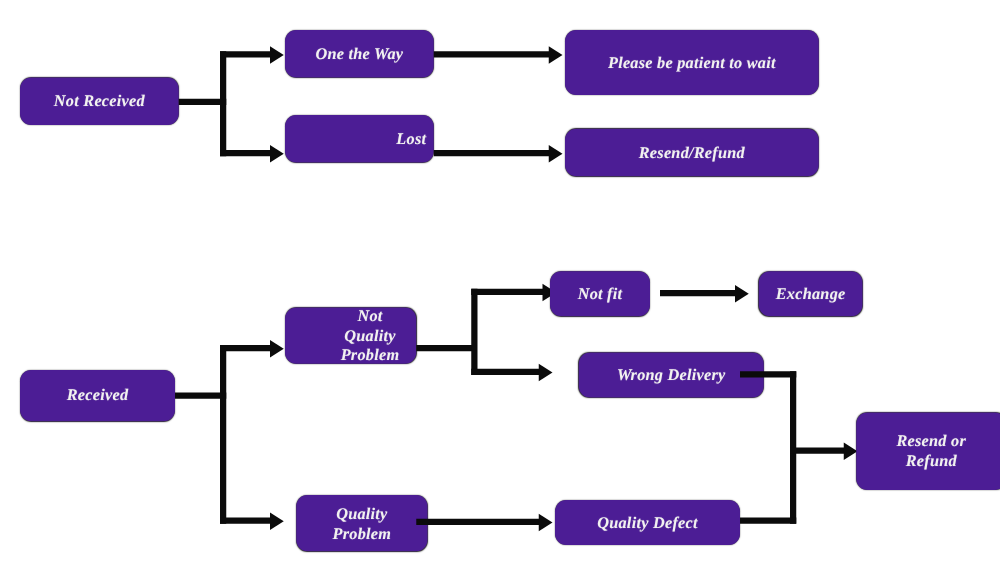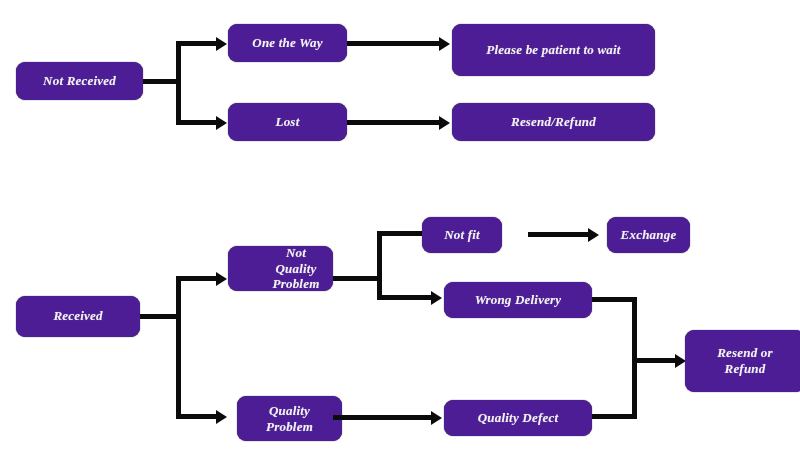--- a/index.html
+++ b/index.html
@@ -72,21 +72,21 @@
     <span>One the Way</span>
   </div>
 
   <div class="conn h" style="left:347px; top:41px; width:94px;"></div>
   <div class="arrow" style="left:439px; top:36.5px;"></div>
 
   <div class="node" style="left:452px; top:24px; width:203px; height:52px;">
     <span>Please be patient to wait</span>
   </div>
 
-  <div class="node" style="left:228px; top:103px; width:119px; height:38px;">
+  <div class="node" style="left:228px; top:92px; width:119px; height:38px;justify-content:flex-end;">
     <span>Lost</span>
   </div>
 
   <div class="conn h" style="left:347px; top:120px; width:94px;"></div>
   <div class="arrow" style="left:439px; top:115.5px;"></div>
 
   <div class="node" style="left:452px; top:103px; width:203px; height:38px;">
     <span>Resend/Refund</span>
   </div>
 
@@ -110,32 +110,32 @@
 
   <div class="conn h" style="left:333px; top:276px; width:48px;"></div>
   <div class="conn v" style="left:377px; top:231px; height:69px;"></div>
 
   <div class="conn h" style="left:377px; top:231px; width:58px;"></div>
   <div class="arrow" style="left:434px; top:226.5px;"></div>
 
   <div class="conn h" style="left:377px; top:295px; width:55px;"></div>
   <div class="arrow" style="left:431px; top:290.5px;"></div>
 
-  <div class="node" style="left:422px; top:217px; width:80px; height:36px;">
+  <div class="node" style="left:440px; top:217px; width:80px; height:36px;">
     <span>Not fit</span>
   </div>
 
   <div class="conn h" style="left:528px; top:232px; width:62px;"></div>
   <div class="arrow" style="left:588px; top:227.5px;"></div>
 
   <div class="node" style="left:607px; top:217px; width:83px; height:36px;">
     <span>Exchange</span>
   </div>
 
-  <div class="node" style="left:444px; top:282px; width:148px; height:36px;">
+  <div class="node" style="left:463px; top:282px; width:148px; height:36px;">
     <span>Wrong Delivery</span>
   </div>
 
   <div class="conn h" style="left:592px; top:297px; width:45px;"></div>
   <div class="conn v" style="left:632px; top:297px; height:122px;"></div>
 
   <div class="conn h" style="left:632px; top:358px; width:46px;"></div>
   <div class="arrow" style="left:675px; top:353.5px;"></div>
 
   <div class="node two-line" style="left:685px; top:330px; width:120px; height:62px; flex-direction:column;">

